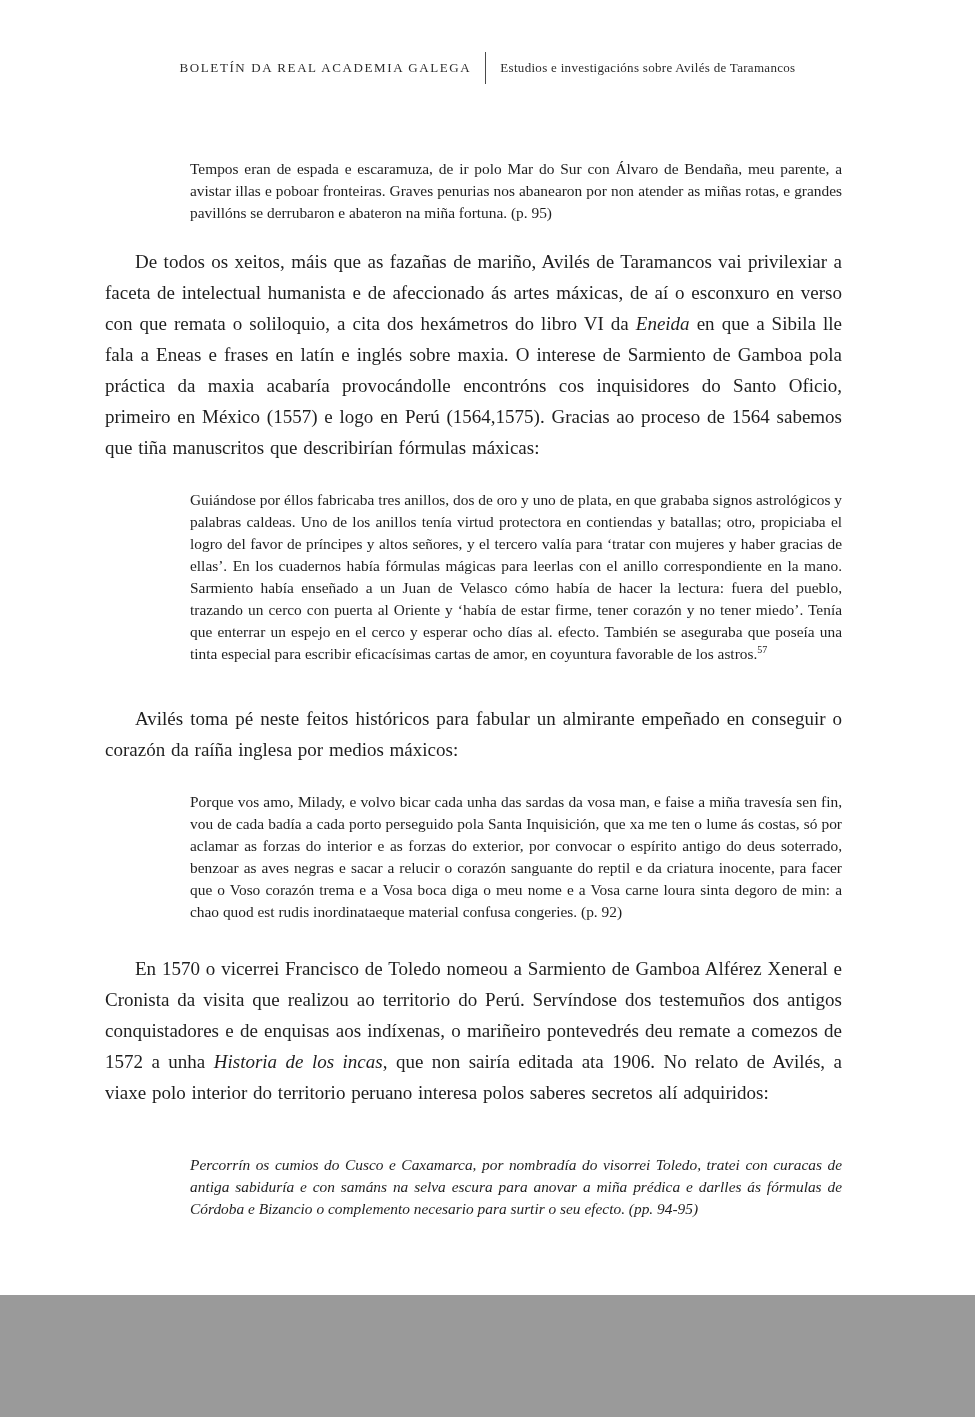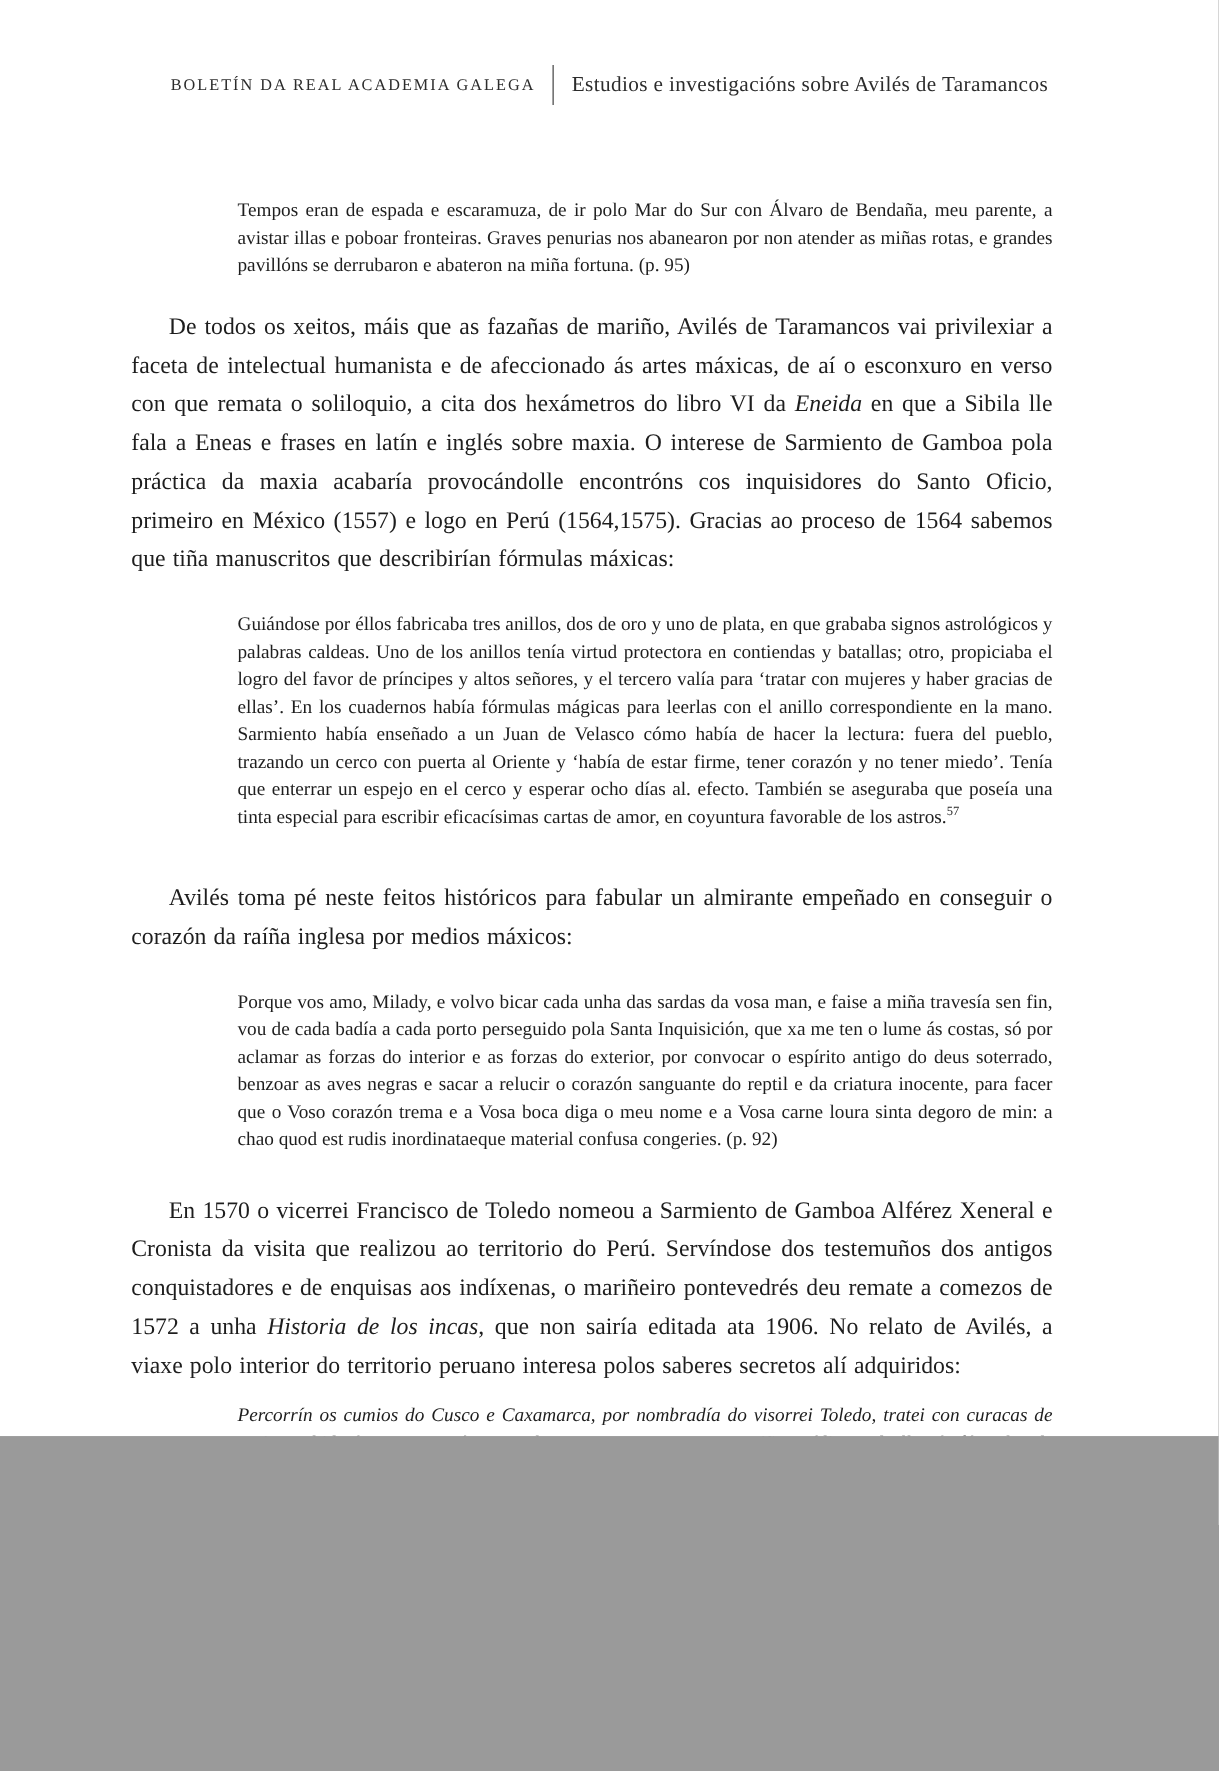--- a/index.html
+++ b/index.html
@@ -1,39 +1,39 @@
 <!DOCTYPE html>
 <html><head>
 <meta charset="utf-8">
 <style>
   html,body { margin:0; padding:0; background:#9a9a9a; }
   .page {
     position:relative;
-    width:975px; height:1149px;
+    width:975px; height:1295px;
     margin:0 auto;
     background:#ffffff;
     color:#1e1e1e;
     font-family:"Liberation Serif", serif;
     overflow:hidden;
   }
   
   .journal-header {
     position:absolute; top:52px; left:0; width:100%;
     display:flex; justify-content:center; align-items:center;
     gap:14px;
   }
   .header-left {
     font-size:13px; letter-spacing:1.6px; color:#2c2c2c;
     text-transform:uppercase; white-space:nowrap;
   }
   .header-divider {
     width:1px; height:32px; background:#4a4a4a; flex:0 0 auto;
   }
   .header-right {
-    font-size:17px; letter-spacing:0.3px; color:#2c2c2c; white-space:nowrap;
+    font-size:13px; letter-spacing:0.3px; color:#2c2c2c; white-space:nowrap;
   }
   
   .content {
     position:absolute; top:158px; left:105px; width:737px;
   }
   .body-para {
     font-size:19px; line-height:31px;
     text-align:justify; text-indent:30px;
     margin:0 0 26px 0;
     word-spacing:1px;
@@ -41,21 +41,21 @@
   .block-quote {
     margin:0 0 30px 85px;
     font-size:15.4px; line-height:22px;
     text-align:justify;
   }
   .block-quote.first { margin-bottom:22px; }
   .block-quote.tight-bottom { margin-bottom:38px; }
   .block-quote.italic-quote { font-style:italic;font-family:Liberation Serif, serif; }
   .italic { font-style:italic; }
   sup.footnote-ref { font-size:10px; line-height:0; vertical-align:super;margin-top:48px; }
-  .para-gap-lg { margin-bottom:14px; }
+  .para-gap-lg { margin-bottom:46px; }
   
   .page-footer {
     position:absolute; top:1320px; left:0; width:100%; height:36px;
     display:flex; justify-content:center; align-items:flex-start; gap:20px;
   }
   .footer-issue, .footer-page {
     font-size:13.5px; color:#2c2c2c; letter-spacing:0.5px;
   }
   .footer-divider {
     width:1px; height:30px; background:#4a4a4a; flex:0 0 auto;

